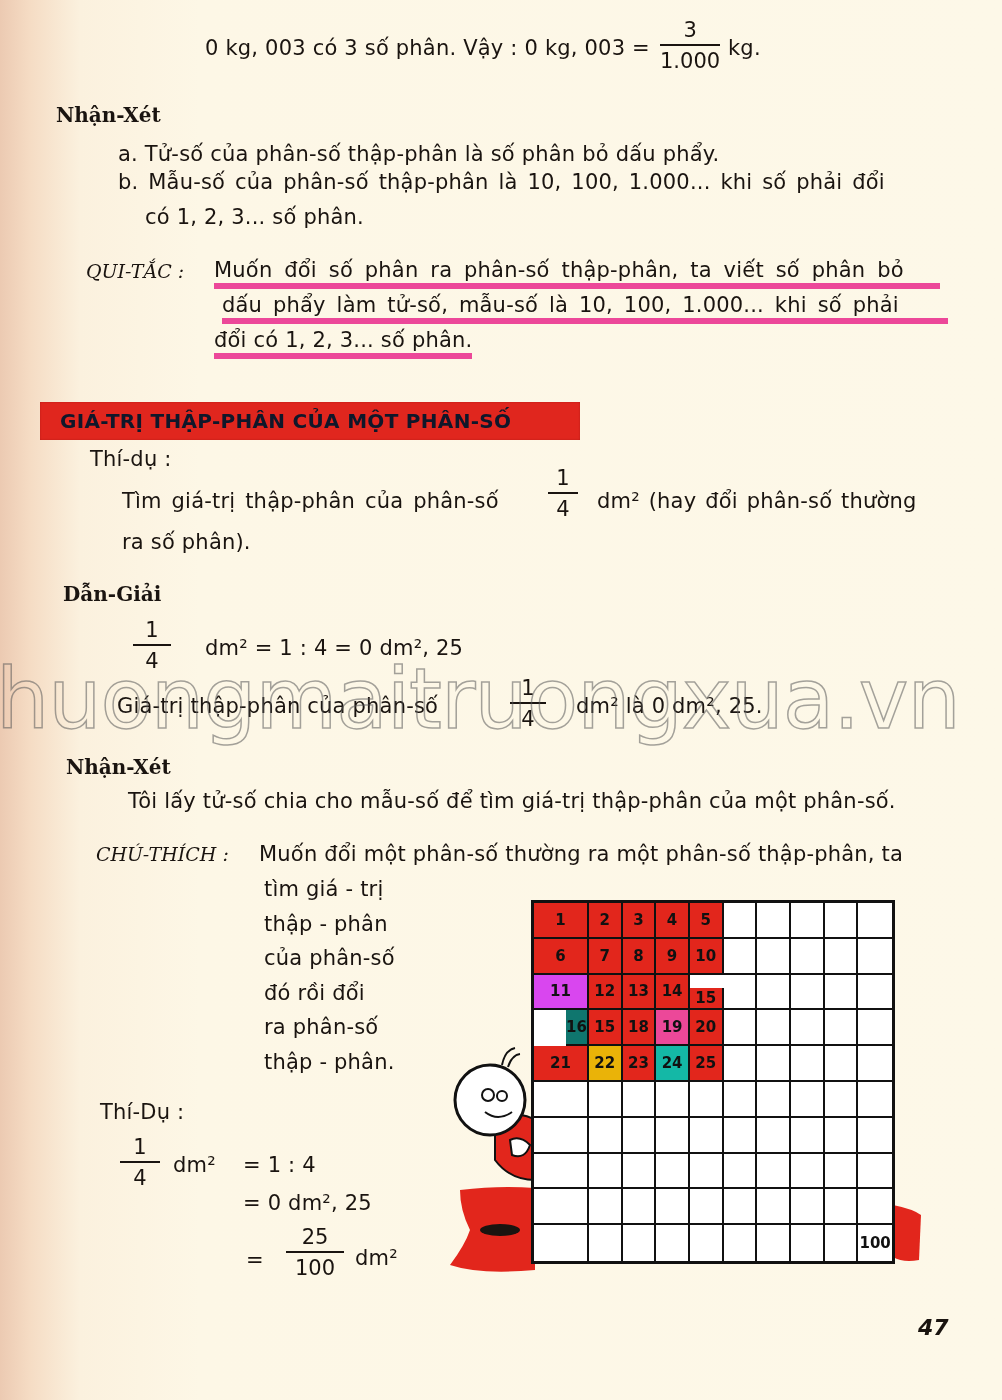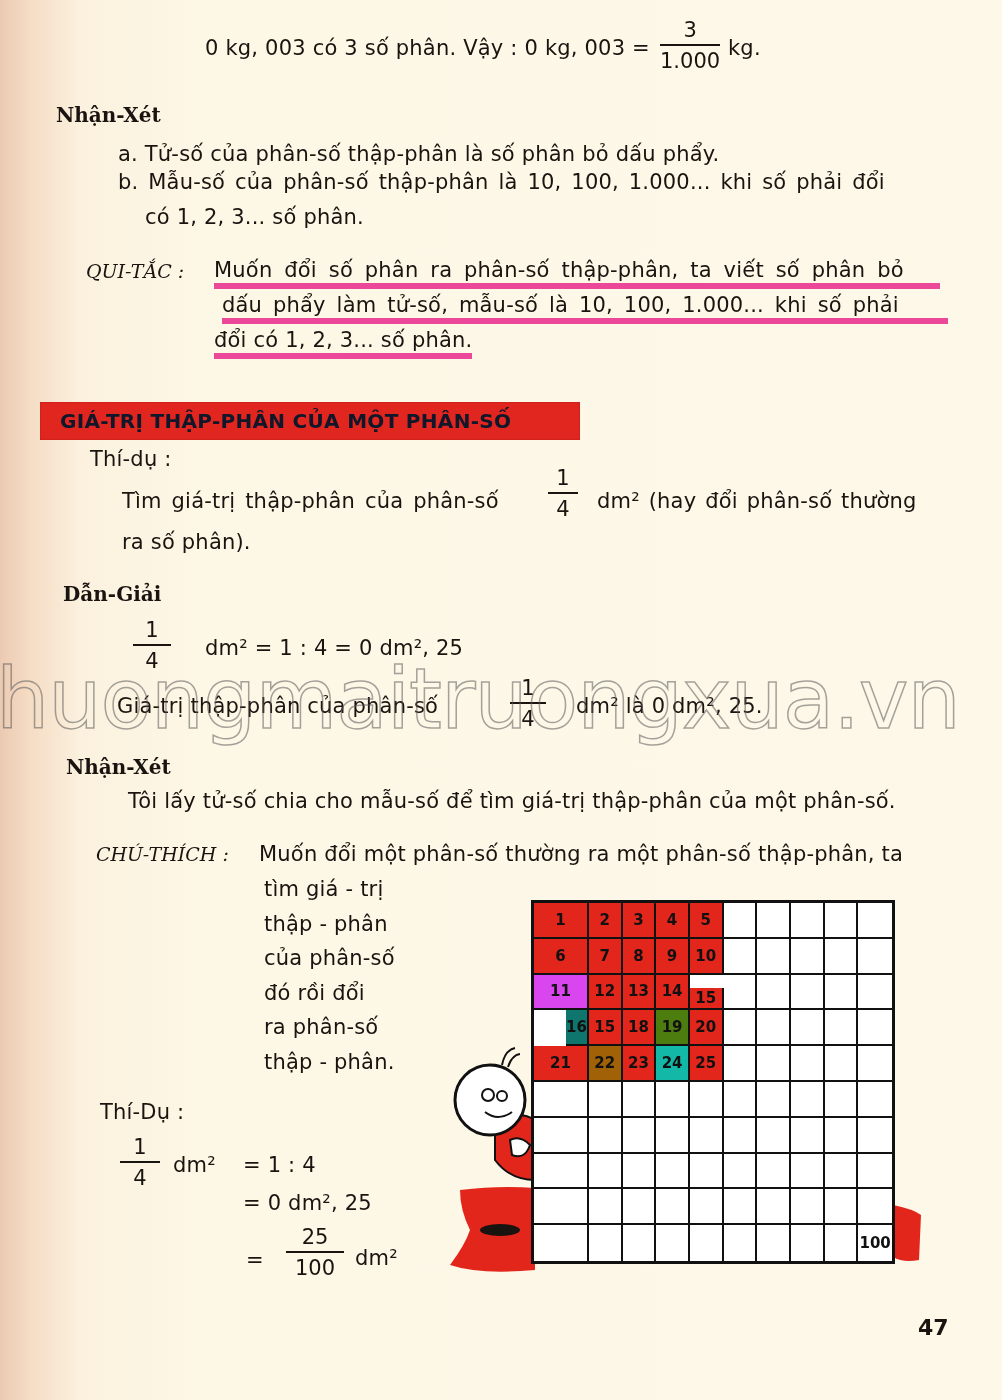--- a/index.html
+++ b/index.html
@@ -155,29 +155,29 @@
     <div class="cell red" style="background: rgb(226, 38, 28);">14</div>
     <div class="cell red" style="background: rgb(226, 38, 28); margin-top: 13px;">15</div>
     <div class="cell"></div>
     <div class="cell"></div>
     <div class="cell"></div>
     <div class="cell"></div>
     <div class="cell"></div>
     <div class="cell red" style="background: #0f766e; margin-left: 32px;">16</div>
     <div class="cell red" style="background: rgb(226, 38, 28);">15</div>
     <div class="cell red" style="background: rgb(226, 38, 28);">18</div>
-    <div class="cell red" style="background: #4d7c0f;">19</div>
+    <div class="cell red" style="background: #ec4899;">19</div>
     <div class="cell red" style="background: rgb(226, 38, 28);">20</div>
     <div class="cell"></div>
     <div class="cell"></div>
     <div class="cell"></div>
     <div class="cell"></div>
     <div class="cell"></div>
     <div class="cell red" style="background: rgb(226, 38, 28);">21</div>
-    <div class="cell red" style="background: #a16207;">22</div>
+    <div class="cell red" style="background: #eab308;">22</div>
     <div class="cell red" style="background: rgb(226, 38, 28);">23</div>
     <div class="cell red" style="background: #14b8a6;">24</div>
     <div class="cell red" style="background: rgb(226, 38, 28);">25</div>
     <div class="cell"></div>
     <div class="cell"></div>
     <div class="cell"></div>
     <div class="cell"></div>
     <div class="cell"></div>
     <div class="cell"></div>
     <div class="cell"></div>
@@ -224,13 +224,13 @@
     <div class="cell"></div>
     <div class="cell"></div>
     <div class="cell"></div>
     <div class="cell"></div>
     <div class="cell"></div>
     <div class="cell"></div>
     <div class="cell"></div>
     <div class="cell">100</div>
   </div>
 
-<div class="abs" style="left:918px;top:1315px;font-size:22px;font-weight:bold;">47</div>
+<div class="abs" style="left:918px;top:1315px;font-size:22px;font-weight:bold;font-style:italic;">47</div>
 
 </body></html>

